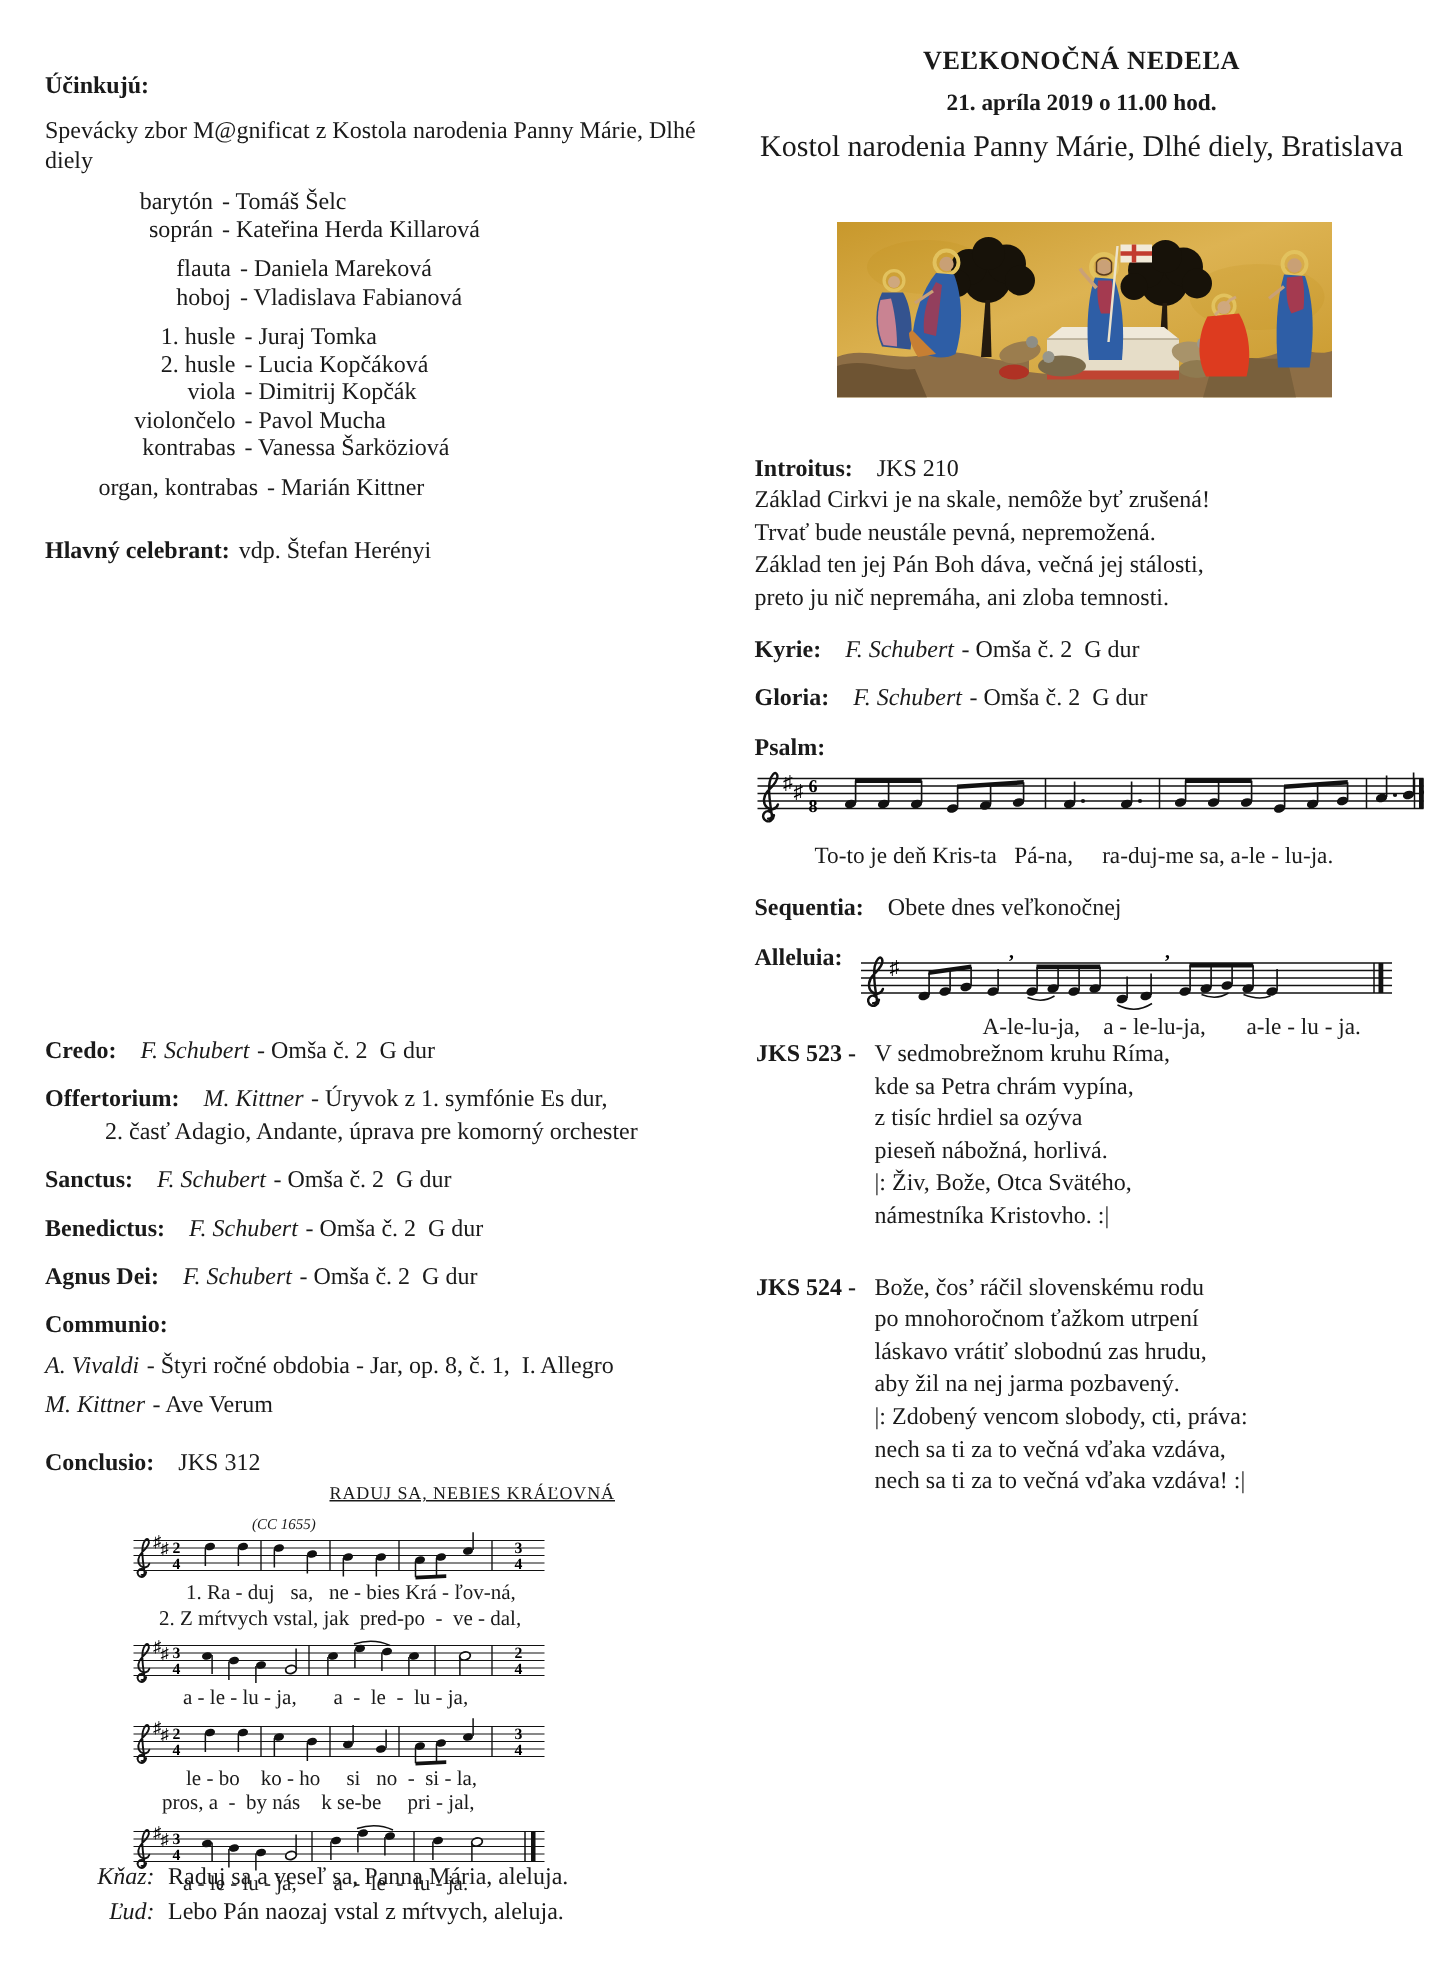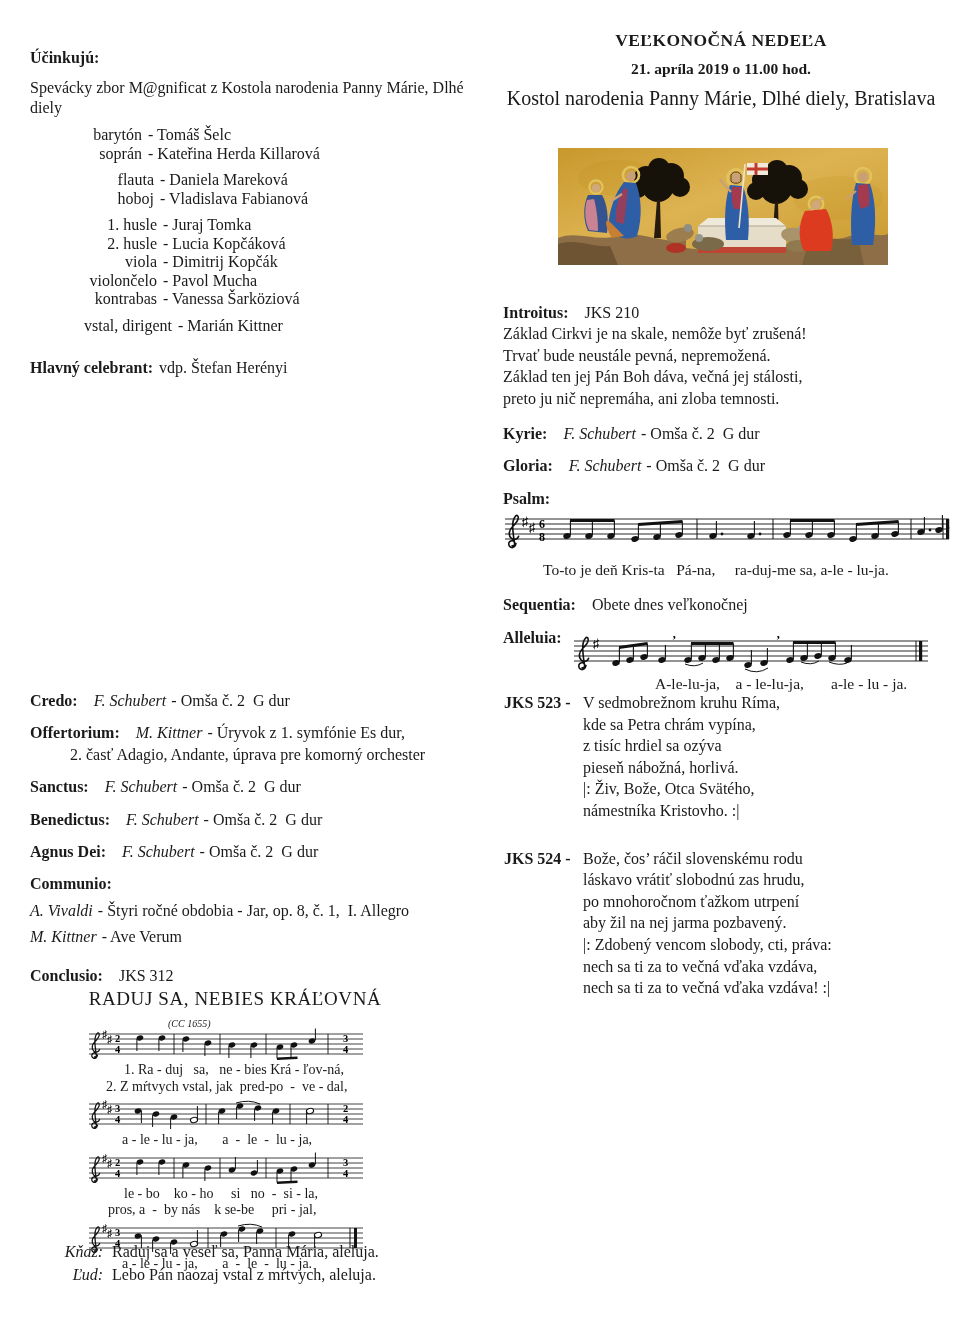--- a/index.html
+++ b/index.html
@@ -39,21 +39,21 @@
   .lmass{top:690px;left:30px;width:452px;line-height:21.4px;}
   .ind40{margin-left:40px;}
   
   .hymns{top:692px;left:504px;width:452px;line-height:21.6px;}
   .hymn-first{display:flex;}
   .hymn-num{display:inline-block;width:79px;font-weight:bold;white-space:pre;}
   .hymn-line{margin-left:79px;}
   .hymn2{margin-top:26px;}
   
   .csong{top:988px;left:60px;width:350px;}
-  .ctitle{text-align:center;font-size:19px;letter-spacing:.6px;}
+  .ctitle{text-align:right;font-size:12px;letter-spacing:.6px;text-decoration:underline;}
   .csrc{font-style:italic;font-size:10px;margin:8px 0 -4px 108px;}
   .m-stave{margin:3px 0 0 28px;display:block;}
   .mlyr{font-size:14px;white-space:pre;line-height:16.5px;}
   
   .dialog{top:1240px;left:30px;width:430px;line-height:23px;}
   .drow{display:flex;}
   .drow .speaker{width:73px;text-align:right;font-style:italic;margin-right:9px;}
   
   svg text{font-family:"Liberation Serif", serif;}
   .sh{font-size:13px;} .sh2{font-size:11px;}
@@ -114,21 +114,21 @@
           <span class="role">violončelo</span>
           <span>- Pavol Mucha</span>
         </div>
       <div class="rrow w3">
           <span class="role">kontrabas</span>
           <span>- Vanessa Šarköziová</span>
         </div>
     </div>
     <div class="rolegrp">
       <div class="rrow w4">
-          <span class="role">vstal, dirigent</span>
+          <span class="role">organ, kontrabas</span>
           <span>- Marián Kittner</span>
         </div>
     </div>
     <div class="celebrant">
       <span class="b">Hlavný celebrant:</span><span>vdp. Štefan Herényi</span>
     </div>
   </div>
 
   <div class="abs rheader">
     <div class="rtitle">VEĽKONOČNÁ NEDEĽA</div>
@@ -411,22 +411,22 @@
       <div class="hymn-line">z tisíc hrdiel sa ozýva</div>
       <div class="hymn-line">pieseň nábožná, horlivá.</div>
       <div class="hymn-line">|: Živ, Bože, Otca Svätého,</div>
       <div class="hymn-line">námestníka Kristovho. :|</div>
     </div>
     <div class="hymn hymn2">
       <div class="hymn-first">
         <span class="hymn-num">JKS 524 -</span>
           <span>Bože, čos’ ráčil slovenskému rodu</span>
       </div>
+      <div class="hymn-line">po mnohoročnom ťažkom utrpení</div>
       <div class="hymn-line">láskavo vrátiť slobodnú zas hrudu,</div>
-      <div class="hymn-line">po mnohoročnom ťažkom utrpení</div>
       <div class="hymn-line">aby žil na nej jarma pozbavený.</div>
       <div class="hymn-line">|: Zdobený vencom slobody, cti, práva:</div>
       <div class="hymn-line">nech sa ti za to večná vďaka vzdáva,</div>
       <div class="hymn-line">nech sa ti za to večná vďaka vzdáva! :|</div>
     </div>
   </div>
 
   <div class="abs csong">
     <div class="ctitle">RADUJ SA, NEBIES KRÁĽOVNÁ</div>
     <div class="csrc">(CC 1655)</div>

